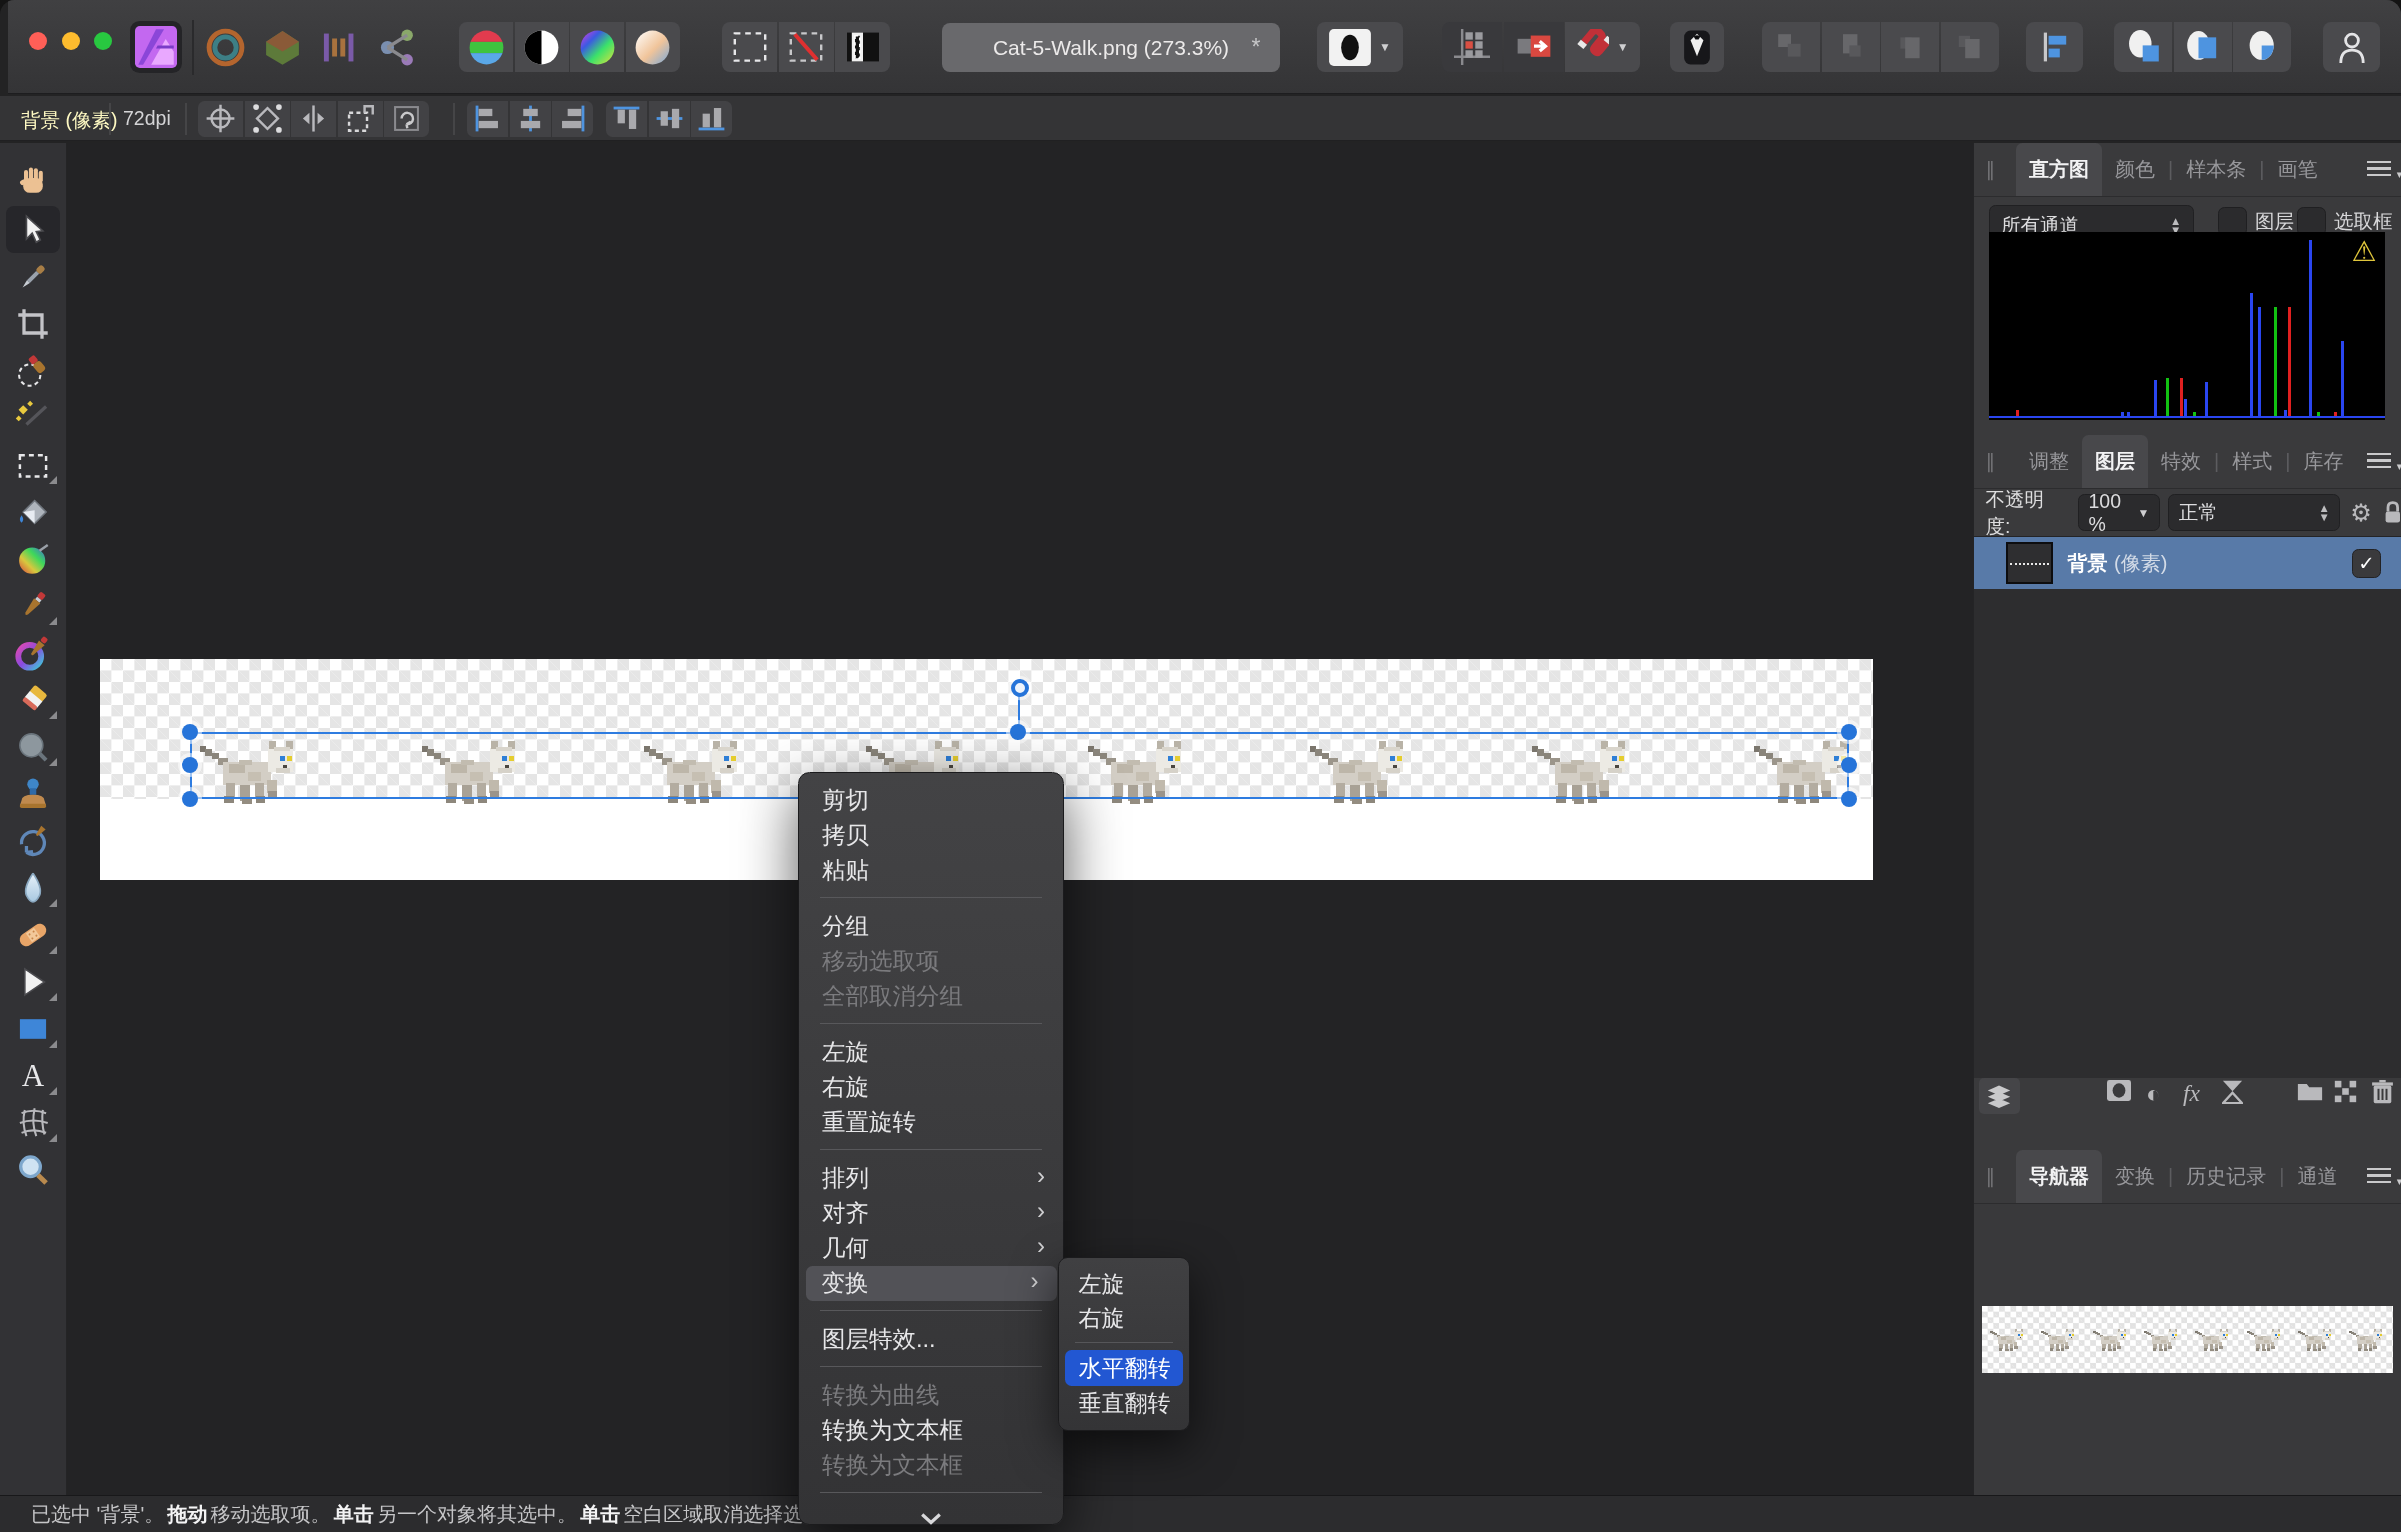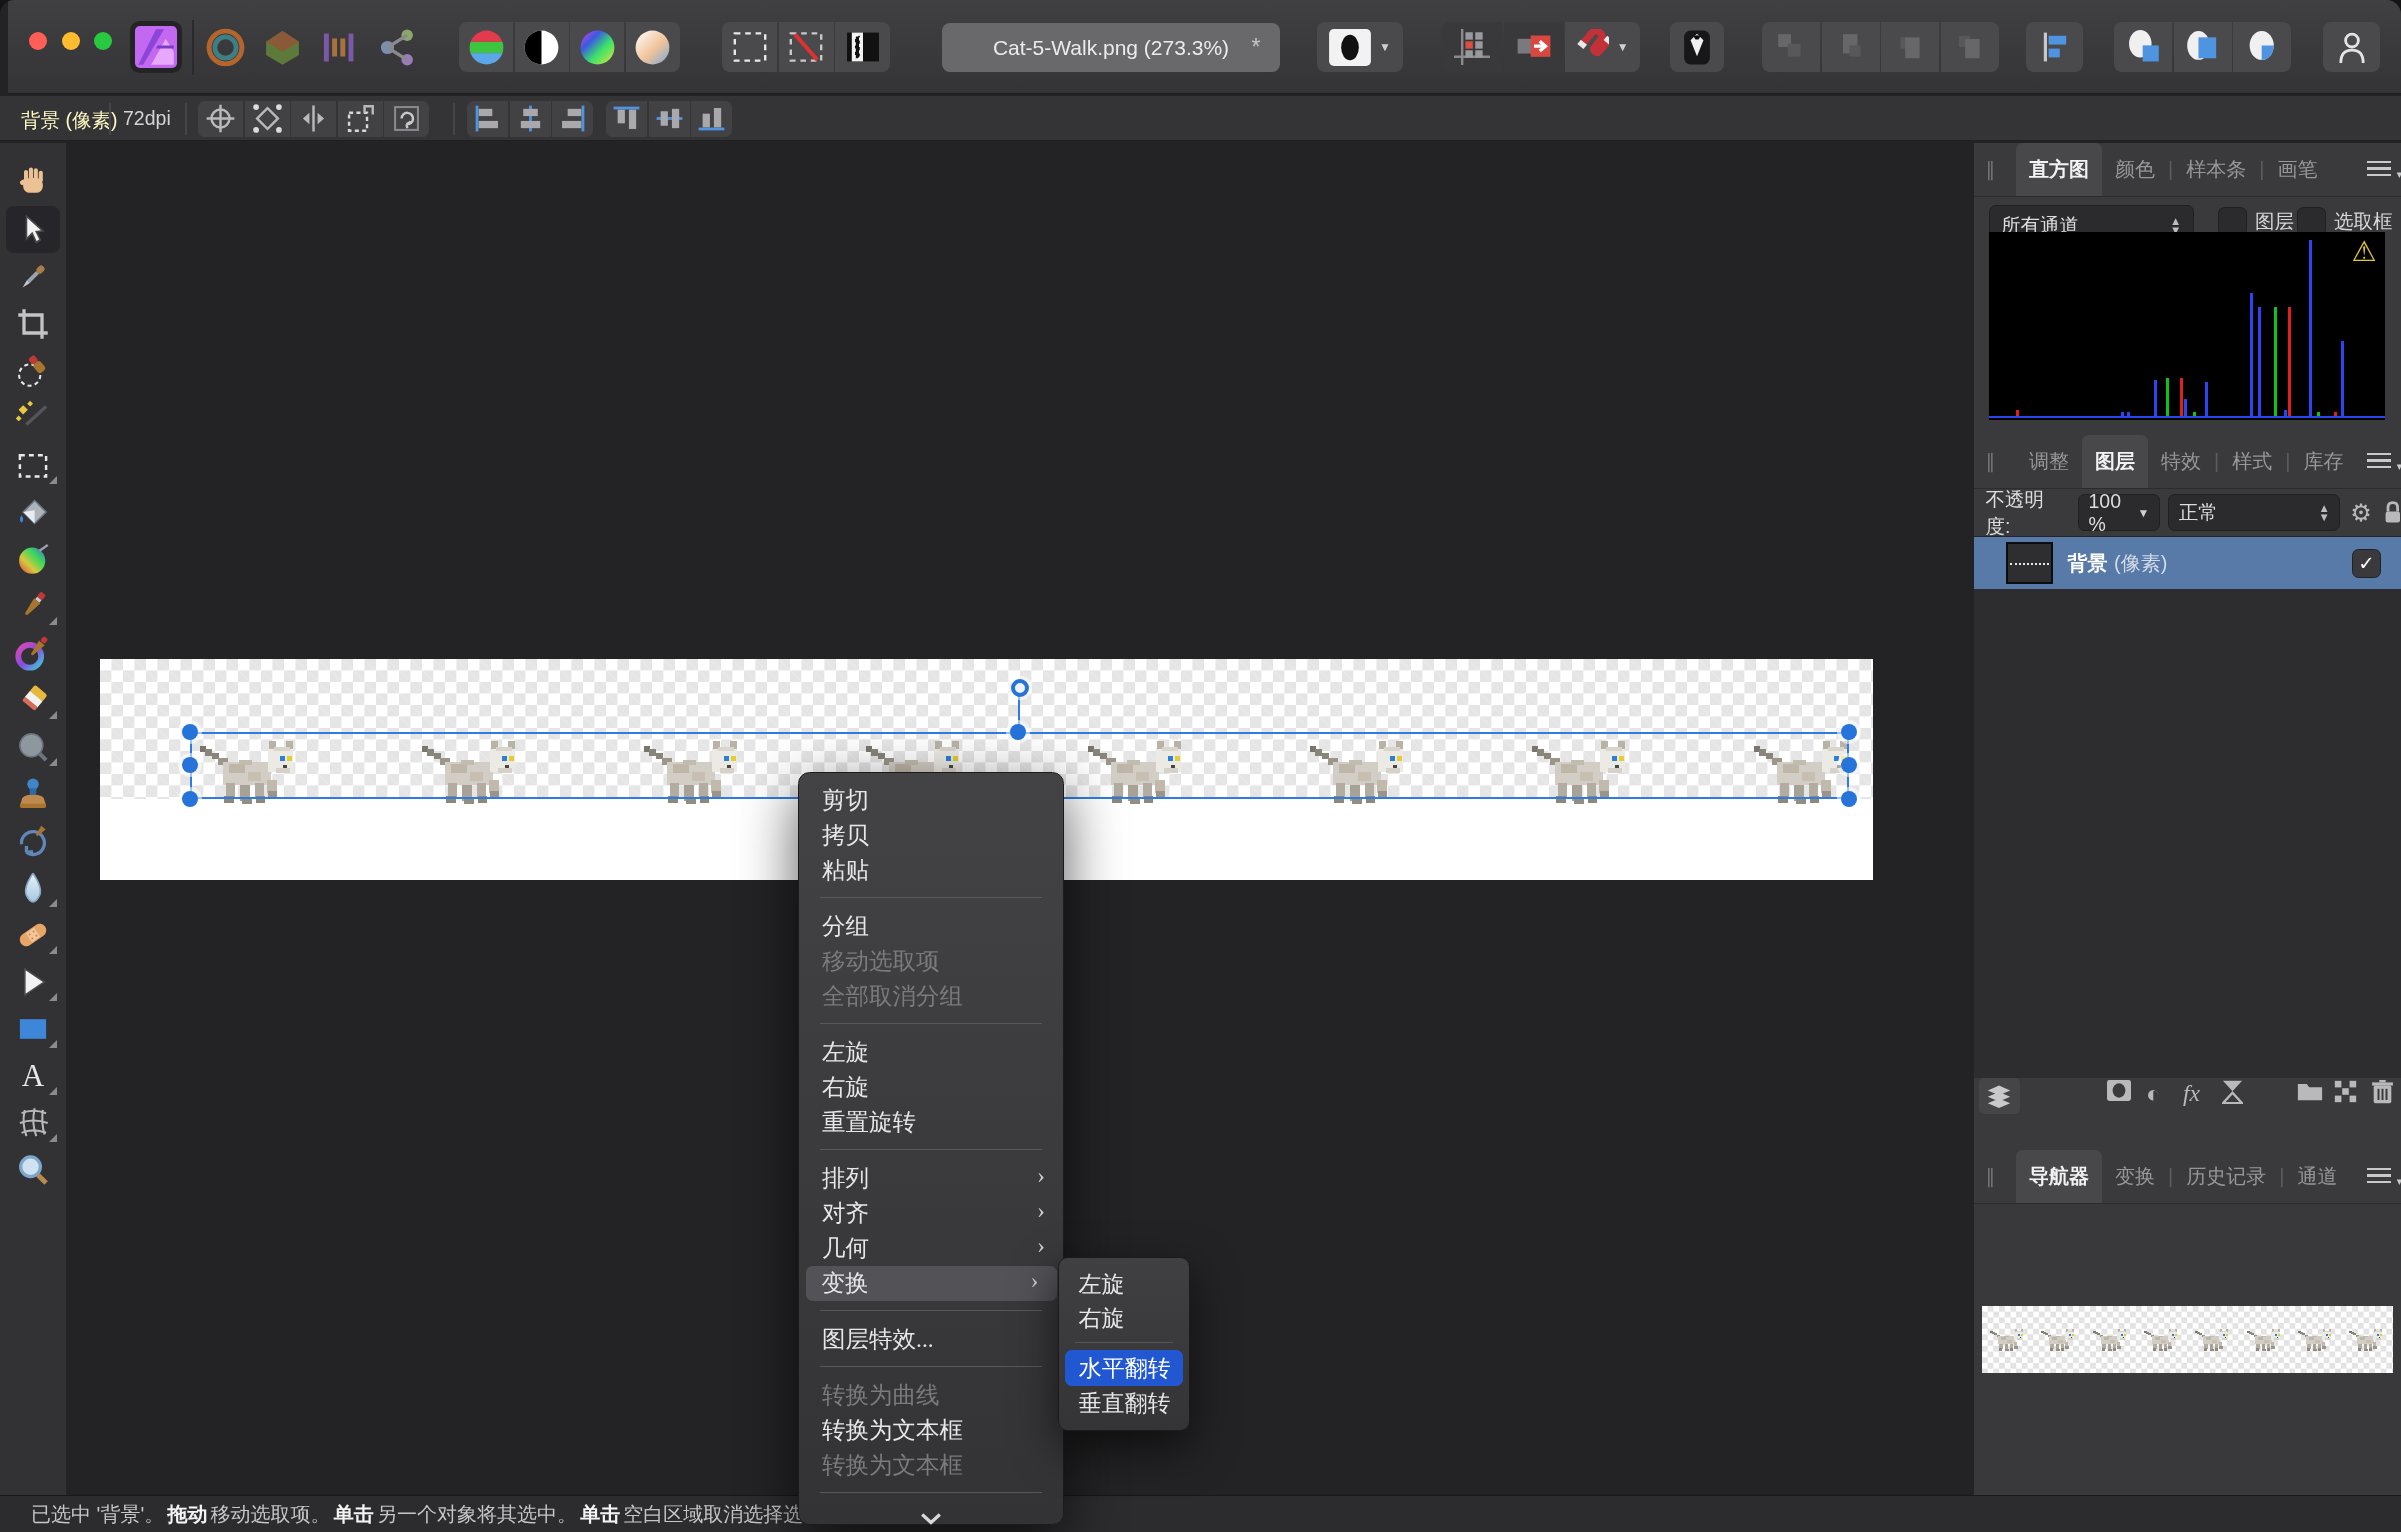--- a/index.html
+++ b/index.html
@@ -107,21 +107,21 @@
     background-size:11.4px 11.4px; background-position:0 0,5.7px 5.7px; }
 
   
   .statusbar { position:absolute; left:0; top:1495px; width:2401px; height:37px; background:#2c2c2e; border-top:1.6px solid #18181a;
     display:flex; align-items:center; padding-left:31px; font-size:20px; color:#c6c6c8; }
   .statusbar b { color:#f4f4f5; margin:0 3.2px; }
 
   
   .ctxmenu { position:absolute; left:798px; top:772px; width:266px; height:753px; background:linear-gradient(#434345,#333335);
     border:1.6px solid #1b1b1d; border-radius:11.4px; box-shadow:0 19.5px 57px rgba(0,0,0,.65); padding:9.7px 0; z-index:50; }
-  .mi { position:relative; height:35px; display:flex; align-items:center; padding-left:23px; font-size:23.5px; color:#e7e7e9;font-family:Liberation Serif, serif; }
+  .mi { position:relative; height:35px; display:flex; align-items:center; padding-left:23px; font-size:23.5px; color:#e7e7e9; }
   .mi.disabled { color:#7b7b7e; }
   .mi.hl { background:#525257; margin:0 6.5px; padding-left:16px; border-radius:6.5px; }
   .mi .arrow { position:absolute; right:18px; font-size:24px; color:#cfcfd1; top:1.6px; }
   .mdiv { height:21px; position:relative; }
   .mdiv:after { content:""; position:absolute; left:21px; right:21px; top:9.7px; border-top:1.6px solid #58585b; }
   .mscroll { height:29px; display:flex; align-items:center; justify-content:center; color:#d8d8da; }
   .mscroll svg { display:block; }
 
   .submenu { position:absolute; left:1058px; top:1257px; width:132px; height:174px; background:linear-gradient(#404042,#343436);
     border:1.6px solid #1b1b1d; border-radius:9.7px; box-shadow:0 16px 45px rgba(0,0,0,.6); padding:9.7px 0; z-index:60; }

